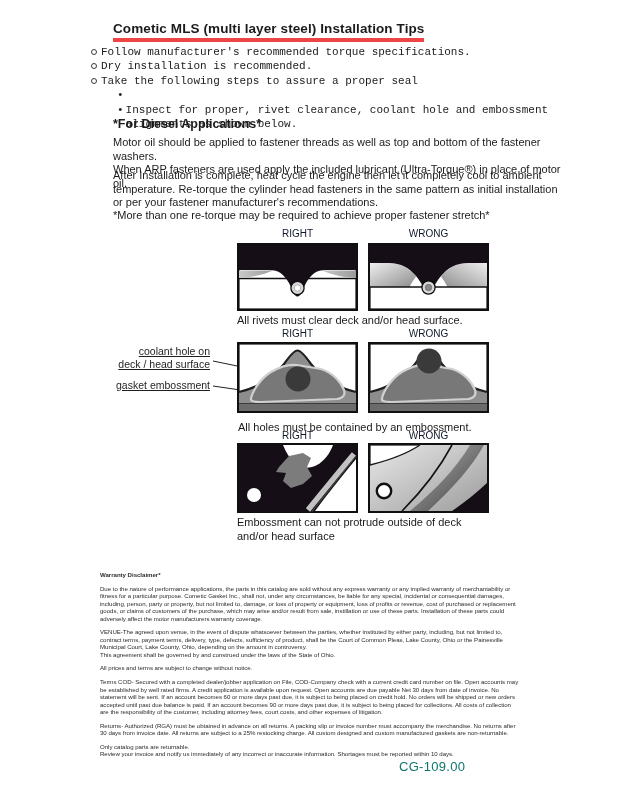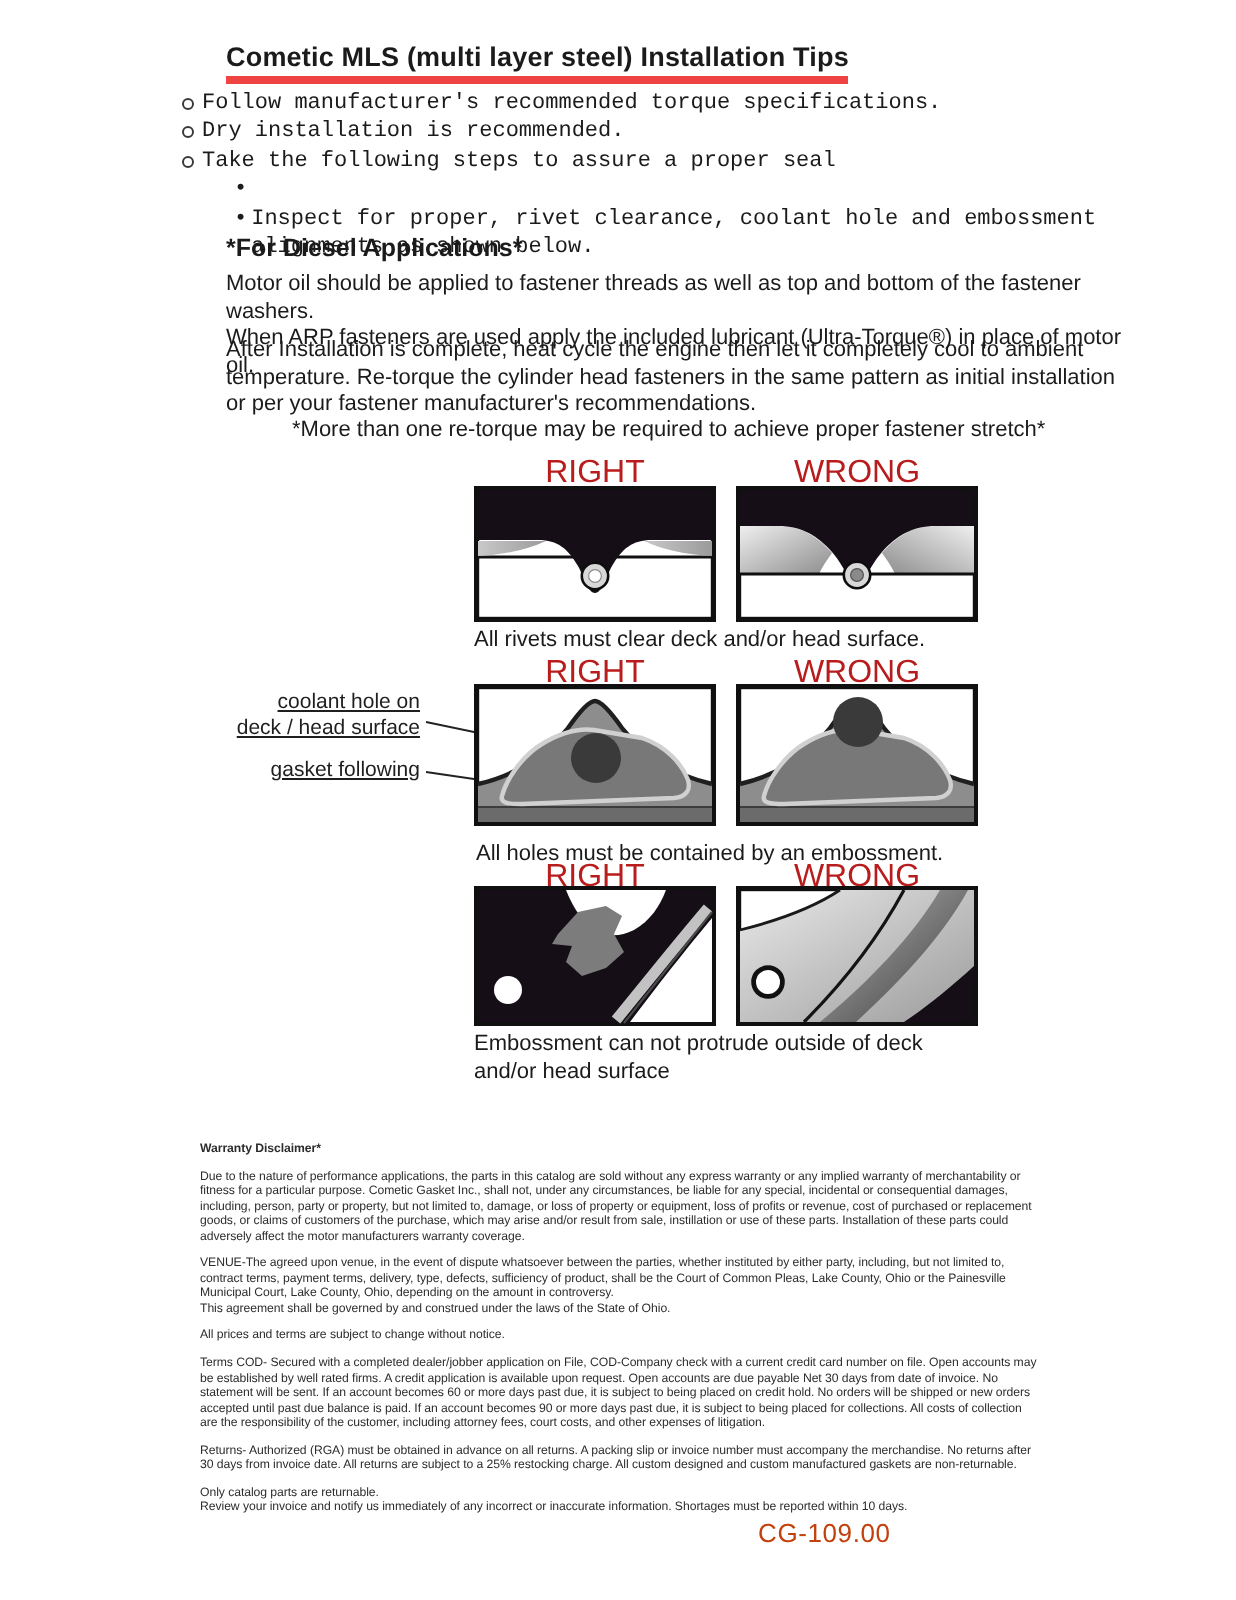--- a/index.html
+++ b/index.html
@@ -17,31 +17,31 @@
   .circ {
     display:inline-block; width:4px; height:4px; border:1px solid #3a3a3a;
     border-radius:50%; margin:4px 4px 0 0; flex:0 0 auto;
   }
   .sub { padding-left:26px; }
   .dot { margin-right:2px; font-size:11px; }
   .h2 { left:113px; top:117px; font-size:12.5px; font-weight:bold; }
   .body-p { left:113px; font-size:11px; line-height:13.6px; white-space:pre-line; width:450px; }
   .p1 { top:136px; }
   .p2 { top:169px; }
-  .note { top:209px;margin-left:33px; }
-  .dg-label { width:121px; text-align:center; font-size:16px; color:#b91c1c; }
+  .note { top:209px; }
+  .dg-label { width:121px; text-align:center; font-size:10px; color:#0f172a; }
   .dg-img { width:121px; }
   .dg-img svg { display:block; }
   .caption { font-size:11px; line-height:13.5px; white-space:pre-line; }
   .callout { text-align:right; font-size:10.5px; line-height:13px; white-space:pre-line; color:#1f1f1f;text-decoration:underline; }
   .leaders { left:0; top:0; pointer-events:none; }
   .disc { left:100px; top:571px; width:421px; font-size:6.1px; line-height:1.24; color:#2c2c2c; letter-spacing:-0.03px; }
   .disc .dh { font-weight:bold; margin:0 0 6px 0; }
   .disc p { margin:0 0 6px 0; white-space:pre-line; }
-  .code { left:379px; top:759px; font-size:13px; color:#c2410c; letter-spacing:0.3px; }
+  .code { left:399px; top:759px; font-size:13px; color:#0f766e; letter-spacing:0.3px; }
 </style>
 </head>
 <body>
 
 <div class="page">
 
   <div class="abs title">Cometic MLS (multi layer steel) Installation Tips</div>
 
   <div class="abs bullets">
     <div class="b-row">
@@ -116,21 +116,21 @@
     </svg>
   </div>
 
   <div class="abs caption" style="left:237px; top:314px;">All rivets must clear deck and/or head surface.</div>
 
   <div class="abs dg-label" style="left:237px; top:328px;">RIGHT</div>
   <div class="abs dg-label" style="left:368px; top:328px;">WRONG</div>
 
   <div class="abs callout" style="left:90px; top:345px; width:120px;">coolant hole on
 deck / head surface</div>
-  <div class="abs callout" style="left:60px; top:379px; width:150px;">gasket following</div>
+  <div class="abs callout" style="left:60px; top:379px; width:150px;">gasket embossment</div>
 
   <svg class="abs leaders" width="618" height="800">
     <line x1="213" y1="361" x2="295" y2="378" stroke="#222222" stroke-width="1"></line>
     <line x1="213" y1="386" x2="261" y2="393" stroke="#222222" stroke-width="1"></line>
   </svg>
 
   <div class="abs dg-img" style="left:237px; top:342px;">
     <svg width="121" height="71" viewBox="0 0 121 71">
       <rect x="1.3" y="1.3" width="118.4" height="68.4" fill="#ffffff" stroke="#101010" stroke-width="2.6"></rect>
       <path d="M2,50 C20,46 36,36 47,22 C53,14 57,8.5 60.5,8.5 C64,8.5 68,14 74,22 C85,36 101,46 119,50 V69 H2 Z" fill="#8d8d8d"></path>

